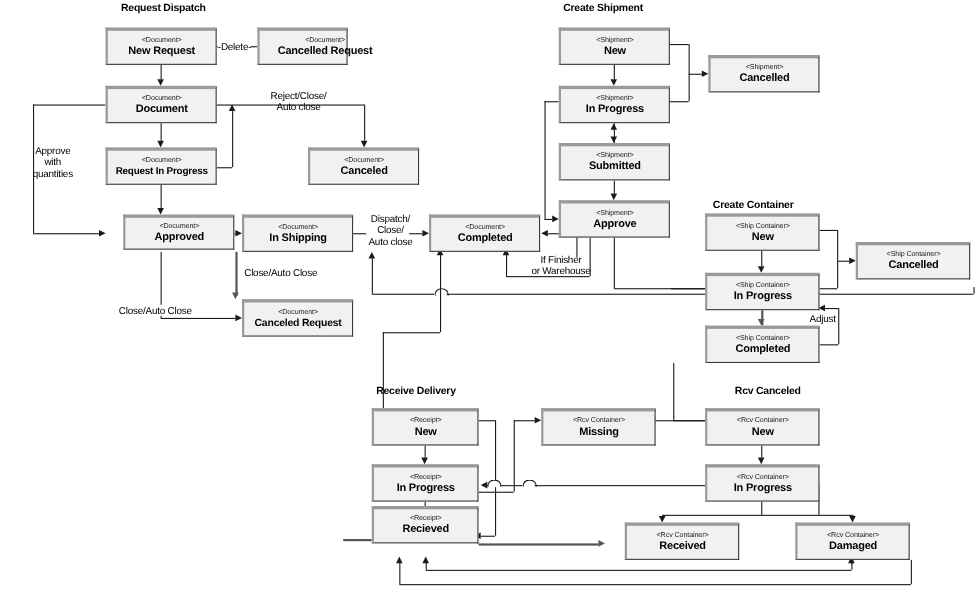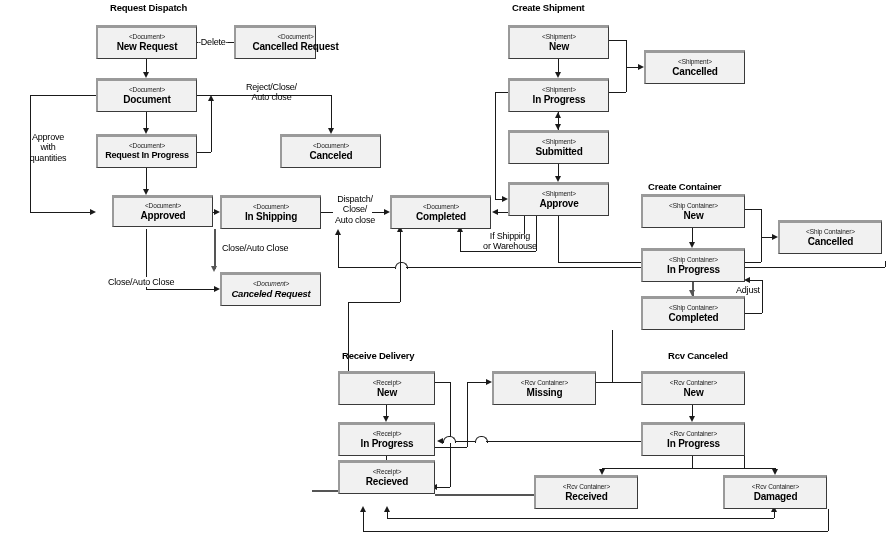--- a/index.html
+++ b/index.html
@@ -255,21 +255,21 @@
     <span class="nm">Approved</span>
   </div>
   <div class="box" style="left:220px;top:195px;width:101px;height:34px;">
     <span class="stereo">&lt;Document&gt;</span>
     <span class="nm">In Shipping</span>
   </div>
   <div class="box" style="left:390px;top:195px;width:101px;height:34px;">
     <span class="stereo">&lt;Document&gt;</span>
     <span class="nm">Completed</span>
   </div>
-  <div class="box" style="left:220px;top:272px;width:101px;height:34px;font-style:italic;">
+  <div class="box" style="left:220px;top:272px;width:101px;height:34px;">
     <span class="stereo">&lt;Document&gt;</span>
     <span class="nm" style="font-size:9.5px;">Canceled Request</span>
   </div>
 
   <div class="box" style="left:508px;top:25px;width:101px;height:34px;">
     <span class="stereo">&lt;Shipment&gt;</span>
     <span class="nm">New</span>
   </div>
   <div class="box" style="left:644px;top:50px;width:101px;height:34px;">
     <span class="stereo">&lt;Shipment&gt;</span>
@@ -322,37 +322,37 @@
     <span class="nm">In Progress</span>
   </div>
   <div class="box" style="left:641px;top:422px;width:104px;height:34px;">
     <span class="stereo">&lt;Rcv Container&gt;</span>
     <span class="nm">In Progress</span>
   </div>
   <div class="box" style="left:338px;top:460px;width:97px;height:34px;text-align:right;">
     <span class="stereo">&lt;Receipt&gt;</span>
     <span class="nm">Recieved</span>
   </div>
-  <div class="box" style="left:534px;top:475px;width:104px;height:34px;">
+  <div class="box" style="left:568px;top:475px;width:104px;height:34px;">
     <span class="stereo">&lt;Rcv Container&gt;</span>
     <span class="nm">Received</span>
   </div>
   <div class="box" style="left:723px;top:475px;width:104px;height:34px;">
     <span class="stereo">&lt;Rcv Container&gt;</span>
     <span class="nm">Damaged</span>
   </div>
 
   <div class="lab" style="left:198px;top:37px;background:#fff;">-Delete-</div>
   <div class="lab c" style="left:246px;top:82px;white-space:pre;">Reject/Close/
 Auto close</div>
   <div class="lab c" style="left:6px;top:132px;white-space:pre;width:84px;">Approve
 with
 quantities</div>
   <div class="lab c" style="left:324px;top:194px;white-space:pre;width:62px;">Dispatch/
 Close/
 Auto close</div>
   <div class="lab" style="left:222px;top:243px;background:#fff;">Close/Auto Close</div>
   <div class="lab" style="left:108px;top:277px;background:#fff;">Close/Auto Close</div>
-  <div class="lab c" style="left:470px;top:231px;white-space:pre;width:80px;">If Shipping
+  <div class="lab c" style="left:470px;top:231px;white-space:pre;width:80px;">If Finisher
 or Warehouse</div>
   <div class="lab" style="left:736px;top:285px;background:#fff;">Adjust</div>
 
 </div>
 
 </body></html>

